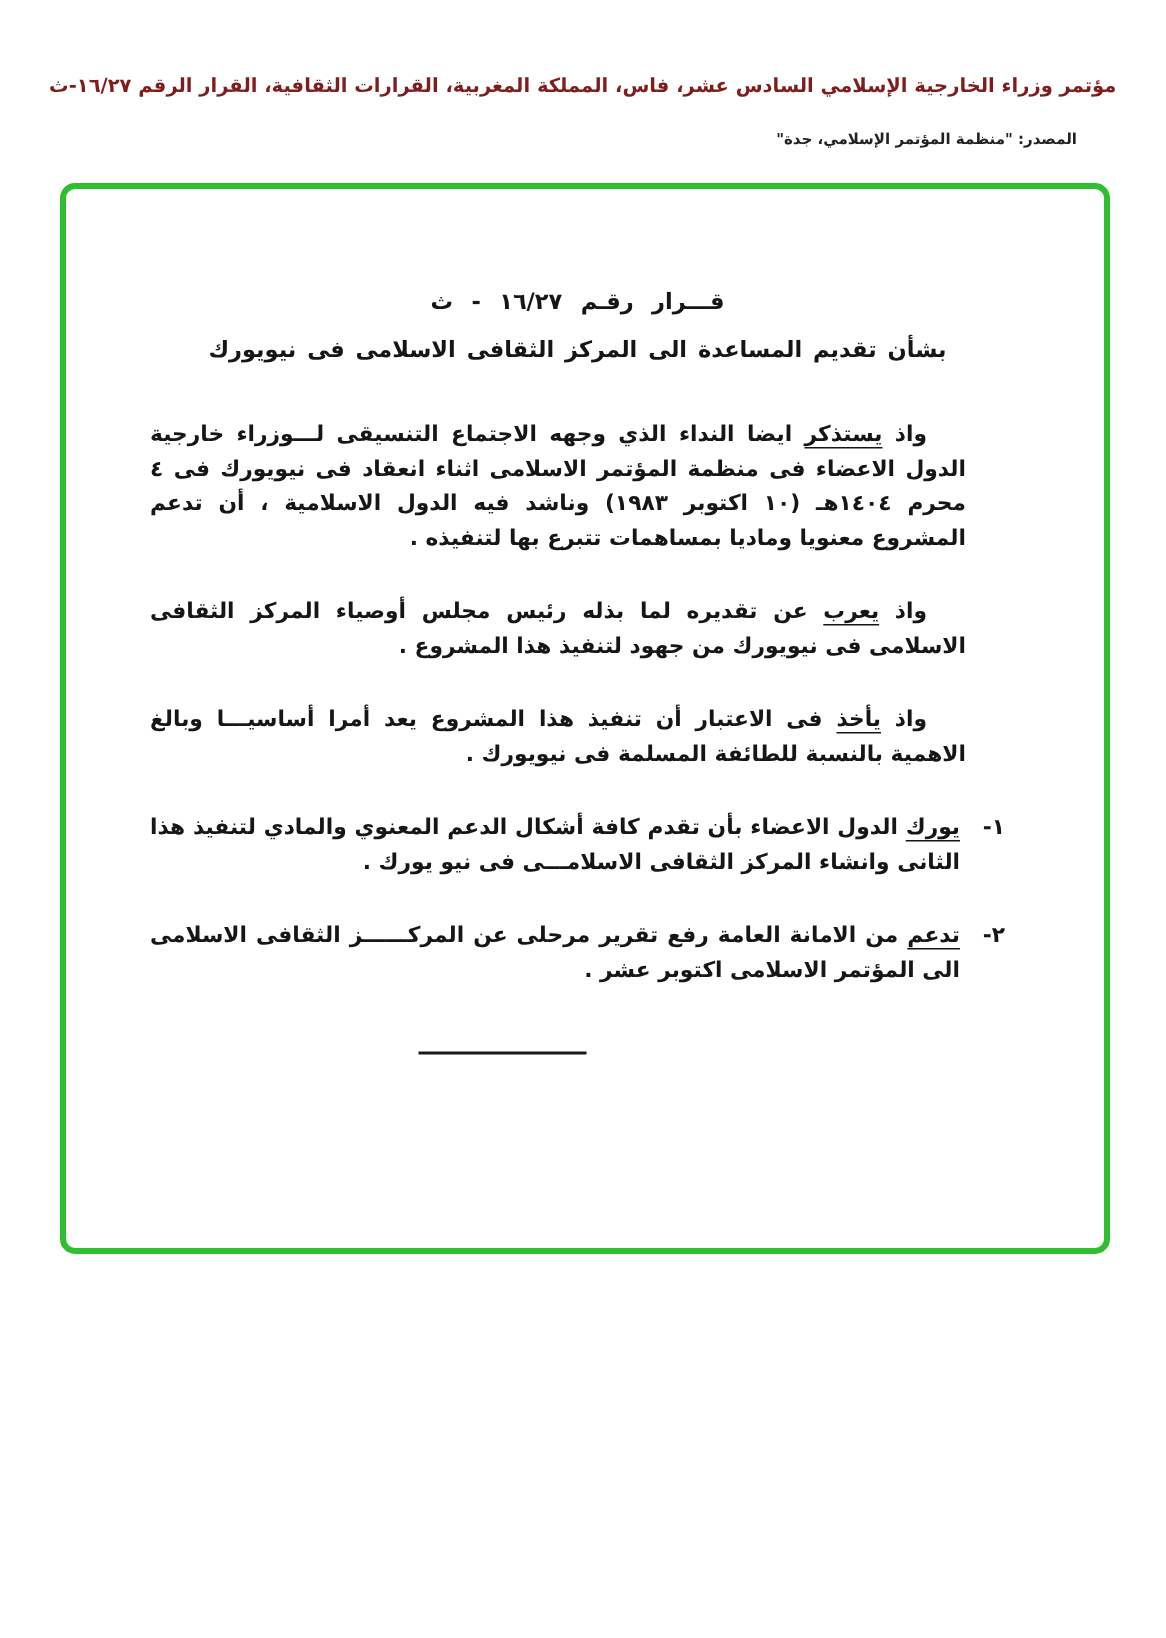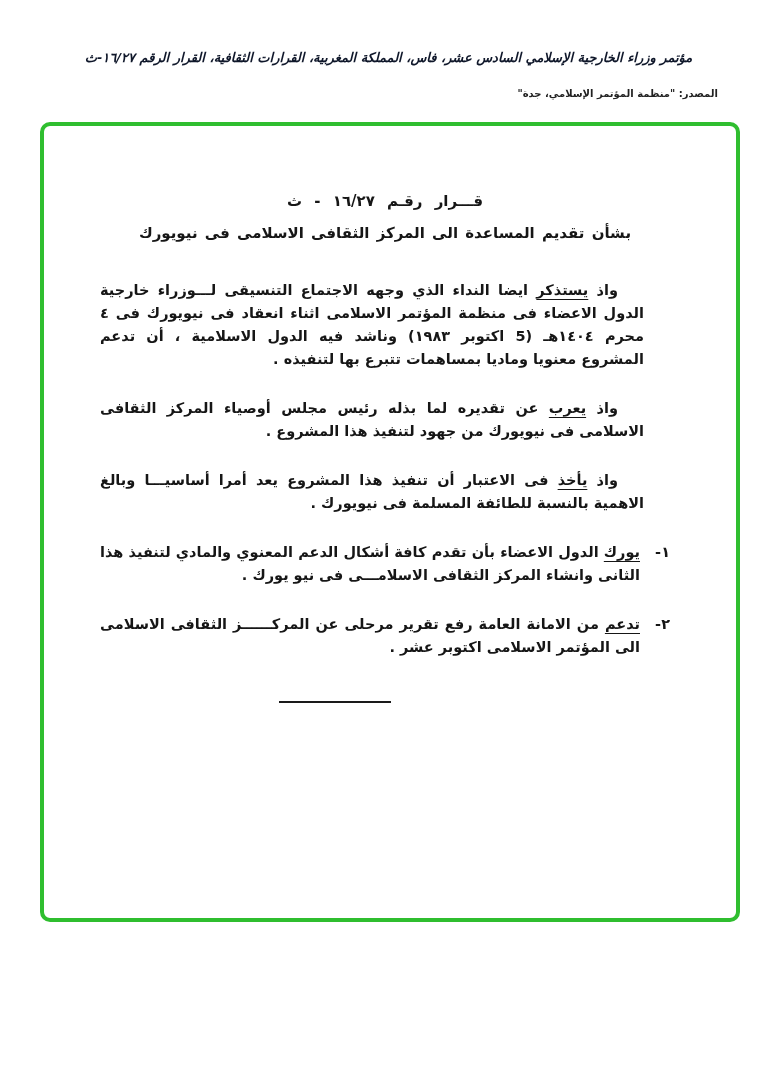--- a/index.html
+++ b/index.html
@@ -10,33 +10,32 @@
     direction: rtl;
     position: relative;
     overflow: hidden;
     color: #141414;
   }
   .page { position: absolute; inset: 0; background: #ffffff; }
 
   .top-header {
     position: absolute; top: 50px; right: 30px; left: 30px;
     text-align: center;
-    font-size: 13px; font-weight: bold; color: #0f172a;
+    font-size: 13px; font-weight: bold; color: #7f1d1d;
     white-space: nowrap;
     letter-spacing: 0px;
-    font-style: italic;
   }
   .source-line {
     position: absolute; top: 88px; right: 59px;
     font-size: 10px; font-weight: bold; color: #222222;
   }
 
   .frame {
     position: absolute; top: 122px; left: 40px;
-    width: 700px; height: 800px;
+    width: 700px; height: 714px;
     border: 4px solid #2fbe2f;
     border-radius: 10px;
     background: #ffffff;
   }
   .content {
     position: absolute; inset: 0;
     padding: 64px 66px 0 56px;
     font-size: 14.5px;
     line-height: 23px;
     font-weight: bold;
@@ -87,21 +86,21 @@
   <div class="frame" style="border-color: rgb(47, 190, 47);">
     <div class="content">
 
       <div class="res-title">قـــرار رقـم ١٦/٢٧ - ث</div>
 
       <div class="res-subject">بشأن تقديم المساعدة الى المركز الثقافى الاسلامى فى نيويورك</div>
 
 
 
       <p class="para">
-        <span>واذ </span><span class="u">يستذكر</span><span> ايضا النداء الذي وجهه الاجتماع التنسيقى لـــوزراء خارجية الدول الاعضاء فى منظمة المؤتمر الاسلامى اثناء انعقاد فى نيويورك فى ٤ محرم ١٤٠٤هـ (5 اكتوبر ١٩٨٣) وناشد فيه الدول الاسلامية ، أن تدعم المشروع معنويا وماديا بمساهمات تتبرع بها لتنفيذه .</span>
+        <span>واذ </span><span class="u">يستذكر</span><span> ايضا النداء الذي وجهه الاجتماع التنسيقى لـــوزراء خارجية الدول الاعضاء فى منظمة المؤتمر الاسلامى اثناء انعقاد فى نيويورك فى ٤ محرم ١٤٠٤هـ (١٠ اكتوبر ١٩٨٣) وناشد فيه الدول الاسلامية ، أن تدعم المشروع معنويا وماديا بمساهمات تتبرع بها لتنفيذه .</span>
       </p>
 
       <p class="para">
         <span>واذ </span><span class="u">يعرب</span><span> عن تقديره لما بذله رئيس مجلس أوصياء المركز الثقافى الاسلامى فى نيويورك من جهود لتنفيذ هذا المشروع .</span>
       </p>
 
       <p class="para">
         <span>واذ </span><span class="u">يأخذ</span><span> فى الاعتبار أن تنفيذ هذا المشروع يعد أمرا أساسيـــا وبالغ الاهمية بالنسبة للطائفة المسلمة فى نيويورك .</span>
       </p>
 

